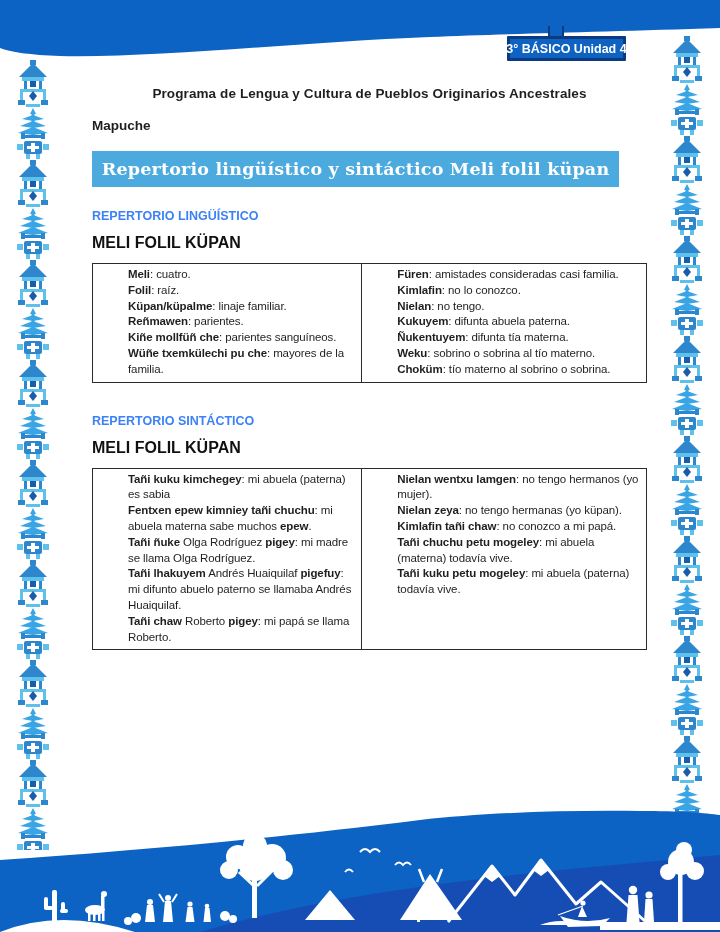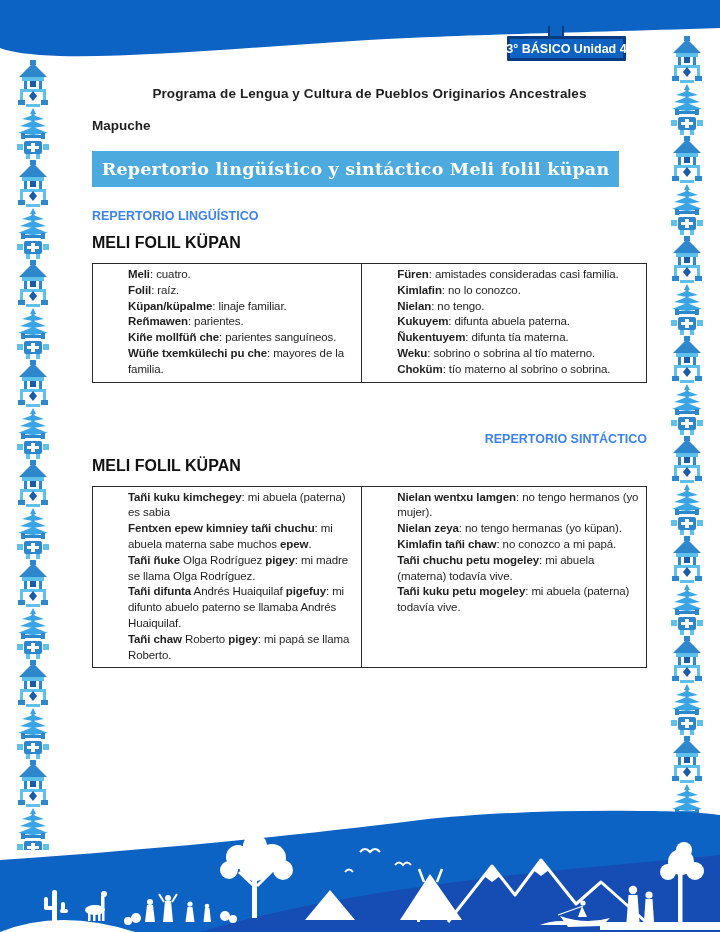--- a/index.html
+++ b/index.html
@@ -17,21 +17,21 @@
   .border-right{position:absolute;left:670px;top:36px;}
 
   
   .content{position:absolute;left:92px;top:86px;width:555px;color:#1f1f1f;}
   .program{text-align:center;font-size:13.5px;font-weight:600;letter-spacing:.1px;}
   .lang{font-size:13.5px;font-weight:bold;margin-top:17px;}
   .banner{margin-top:18px;width:527px;height:36px;background:#4caade;display:flex;align-items:center;justify-content:center;}
   .banner span{color:#fff;font-family:"DejaVu Serif","Liberation Serif",serif;font-weight:bold;font-size:17.5px;letter-spacing:.2px;}
   .sec-heading{margin-top:22px;color:#3b82f6;font-size:12.5px;font-weight:bold;}
   .sec-sub{margin-top:11px;font-size:16px;font-weight:bold;color:#111;}
-  .sec2 .sec-heading{margin-top:49px;text-align:right;}
+  .sec2 .sec-heading{margin-top:31px;}
 
   table.glossary{margin-top:11px;border-collapse:collapse;width:555px;table-layout:fixed;}
   table.glossary td{border:1px solid #2a2a2a;vertical-align:top;padding:3px 6px 4px 6px;}
   table.glossary{border:1.5px solid #2a2a2a;}
   .entry{font-size:11.5px;line-height:15.8px;letter-spacing:-0.1px;color:#1f1f1f;padding-left:29px;}
   .entry .b{font-weight:bold;}
   .t1 td{height:104px;}
   .t2 td{height:140px;}
 
   
@@ -153,21 +153,21 @@
         <colgroup>
             <col style="width:48.6%">
             <col style="width:51.4%">
           </colgroup>
         <tbody>
             <tr>
           <td>
                 <div class="entry"><span class="b">Tañi kuku kimchegey</span><span>: mi abuela (paterna) es sabia</span></div>
                 <div class="entry"><span class="b">Fentxen epew kimniey tañi chuchu</span><span>: mi abuela materna sabe muchos </span><span class="b">epew</span><span>.</span></div>
                 <div class="entry"><span class="b">Tañi ñuke</span><span> Olga Rodríguez </span><span class="b">pigey</span><span>: mi madre se llama Olga Rodríguez.</span></div>
-                <div class="entry"><span class="b">Tañi difunta</span><span> Andrés Huaiquilaf </span><span class="b">pigefuy</span><span>: mi difunto abuelo paterno se llamaba Andrés Huaiquilaf.</span></div>
+                <div class="entry"><span class="b">Tañi lhakuyem</span><span> Andrés Huaiquilaf </span><span class="b">pigefuy</span><span>: mi difunto abuelo paterno se llamaba Andrés Huaiquilaf.</span></div>
                 <div class="entry"><span class="b">Tañi chaw</span><span> Roberto </span><span class="b">pigey</span><span>: mi papá se llama Roberto.</span></div>
               </td>
           <td>
                 <div class="entry"><span class="b">Nielan wentxu lamgen</span><span>: no tengo hermanos (yo mujer).</span></div>
                 <div class="entry"><span class="b">Nielan zeya</span><span>: no tengo hermanas (yo küpan).</span></div>
                 <div class="entry"><span class="b">Kimlafin tañi chaw</span><span>: no conozco a mi papá.</span></div>
                 <div class="entry"><span class="b">Tañi chuchu petu mogeley</span><span>: mi abuela (materna) todavía vive.</span></div>
                 <div class="entry"><span class="b">Tañi kuku petu mogeley</span><span>: mi abuela (paterna) todavía vive.</span></div>
               </td>
         </tr>

